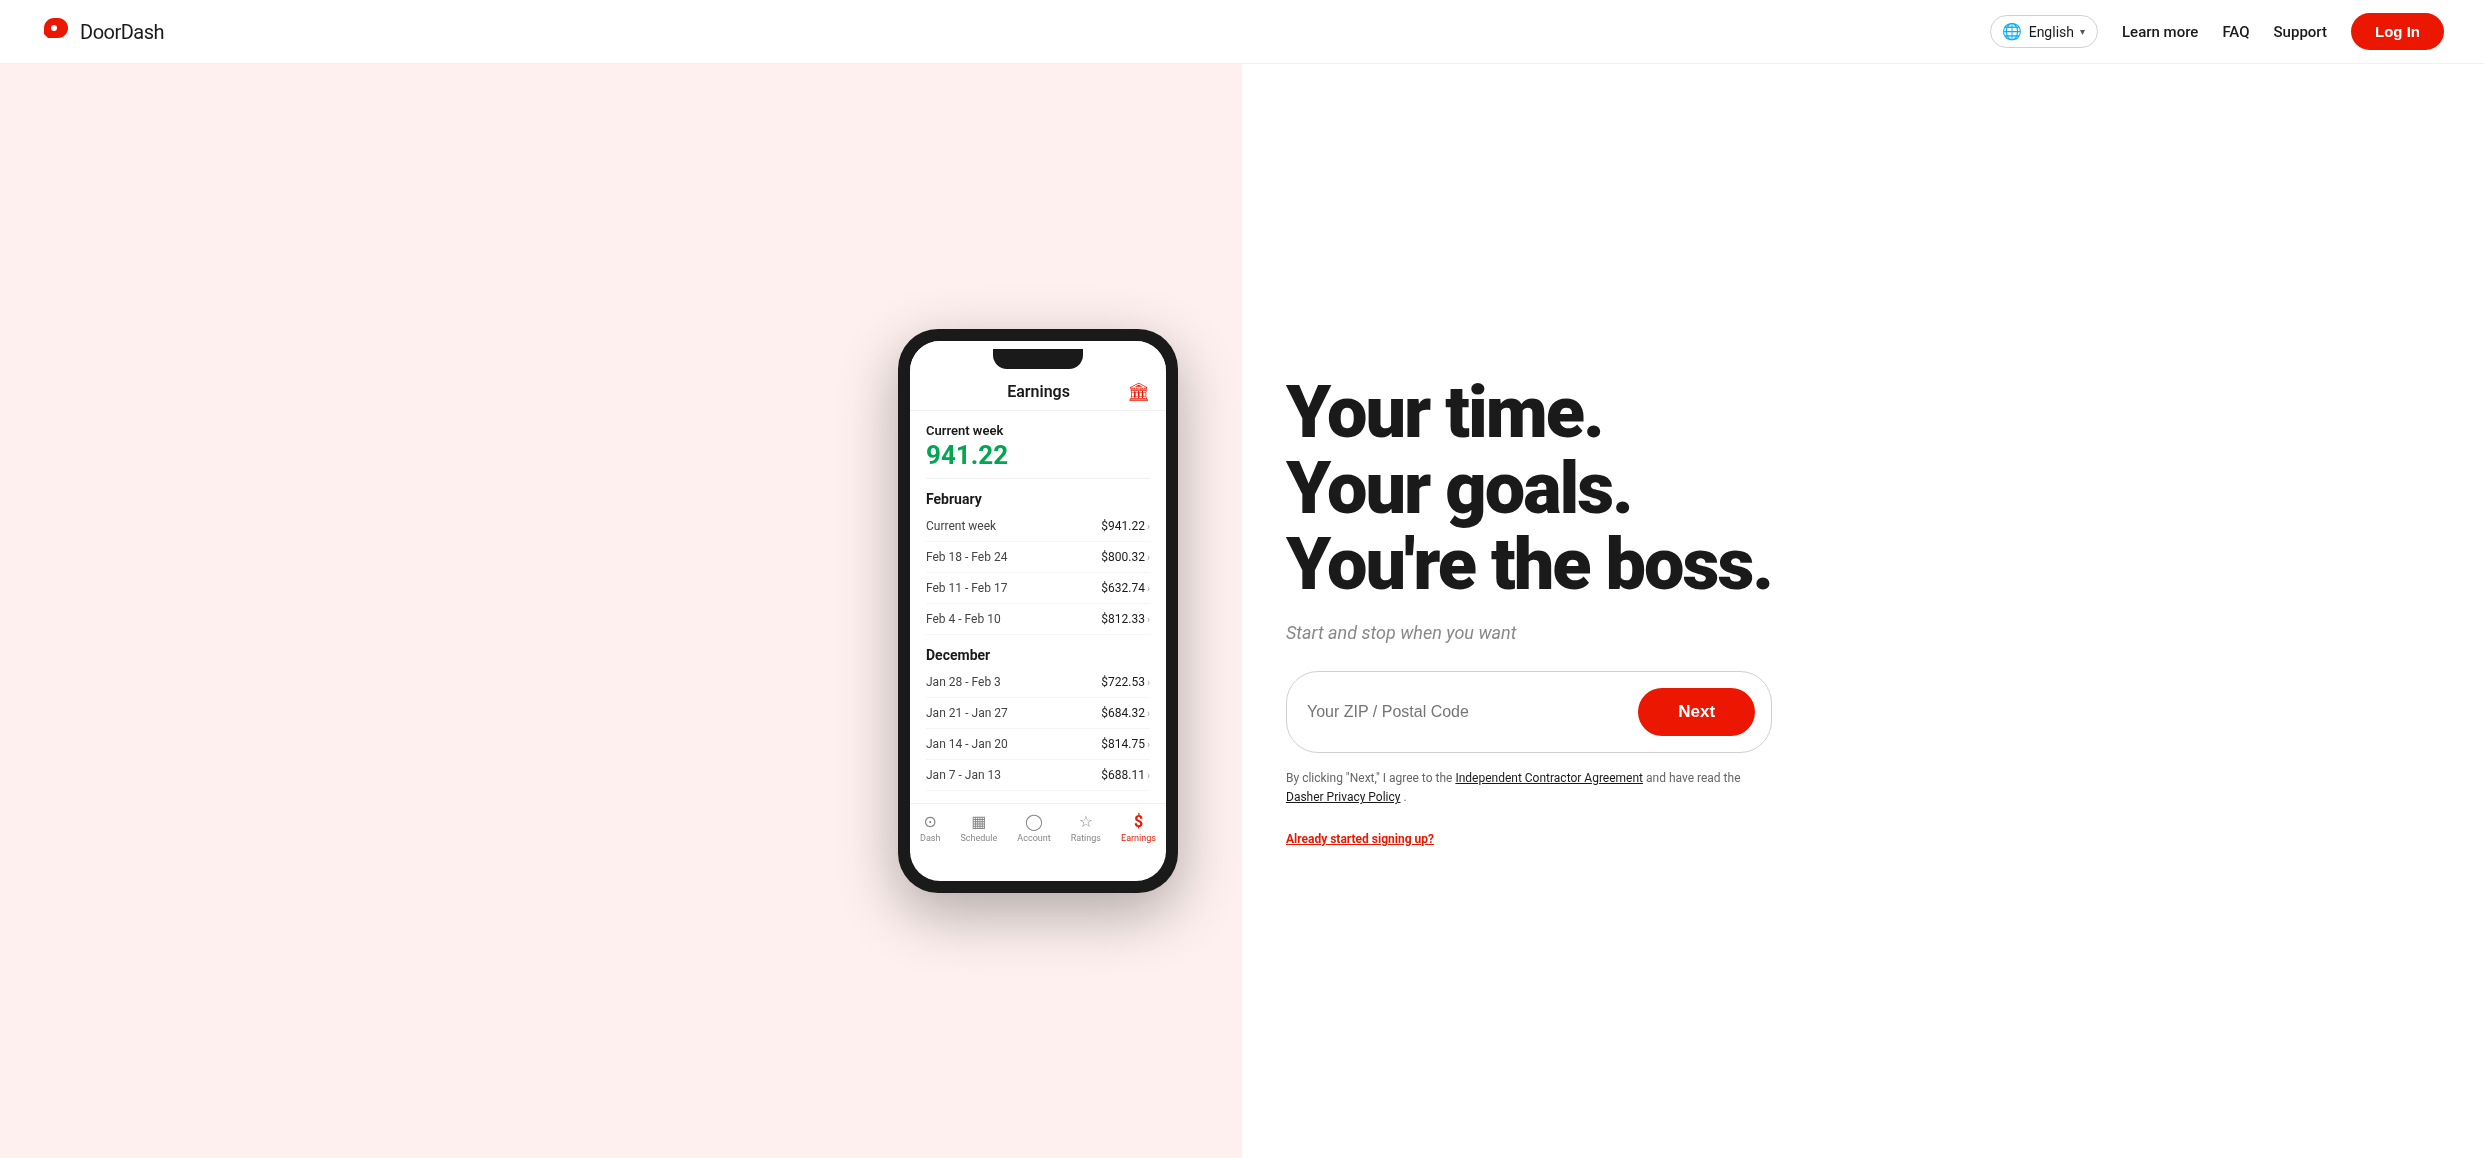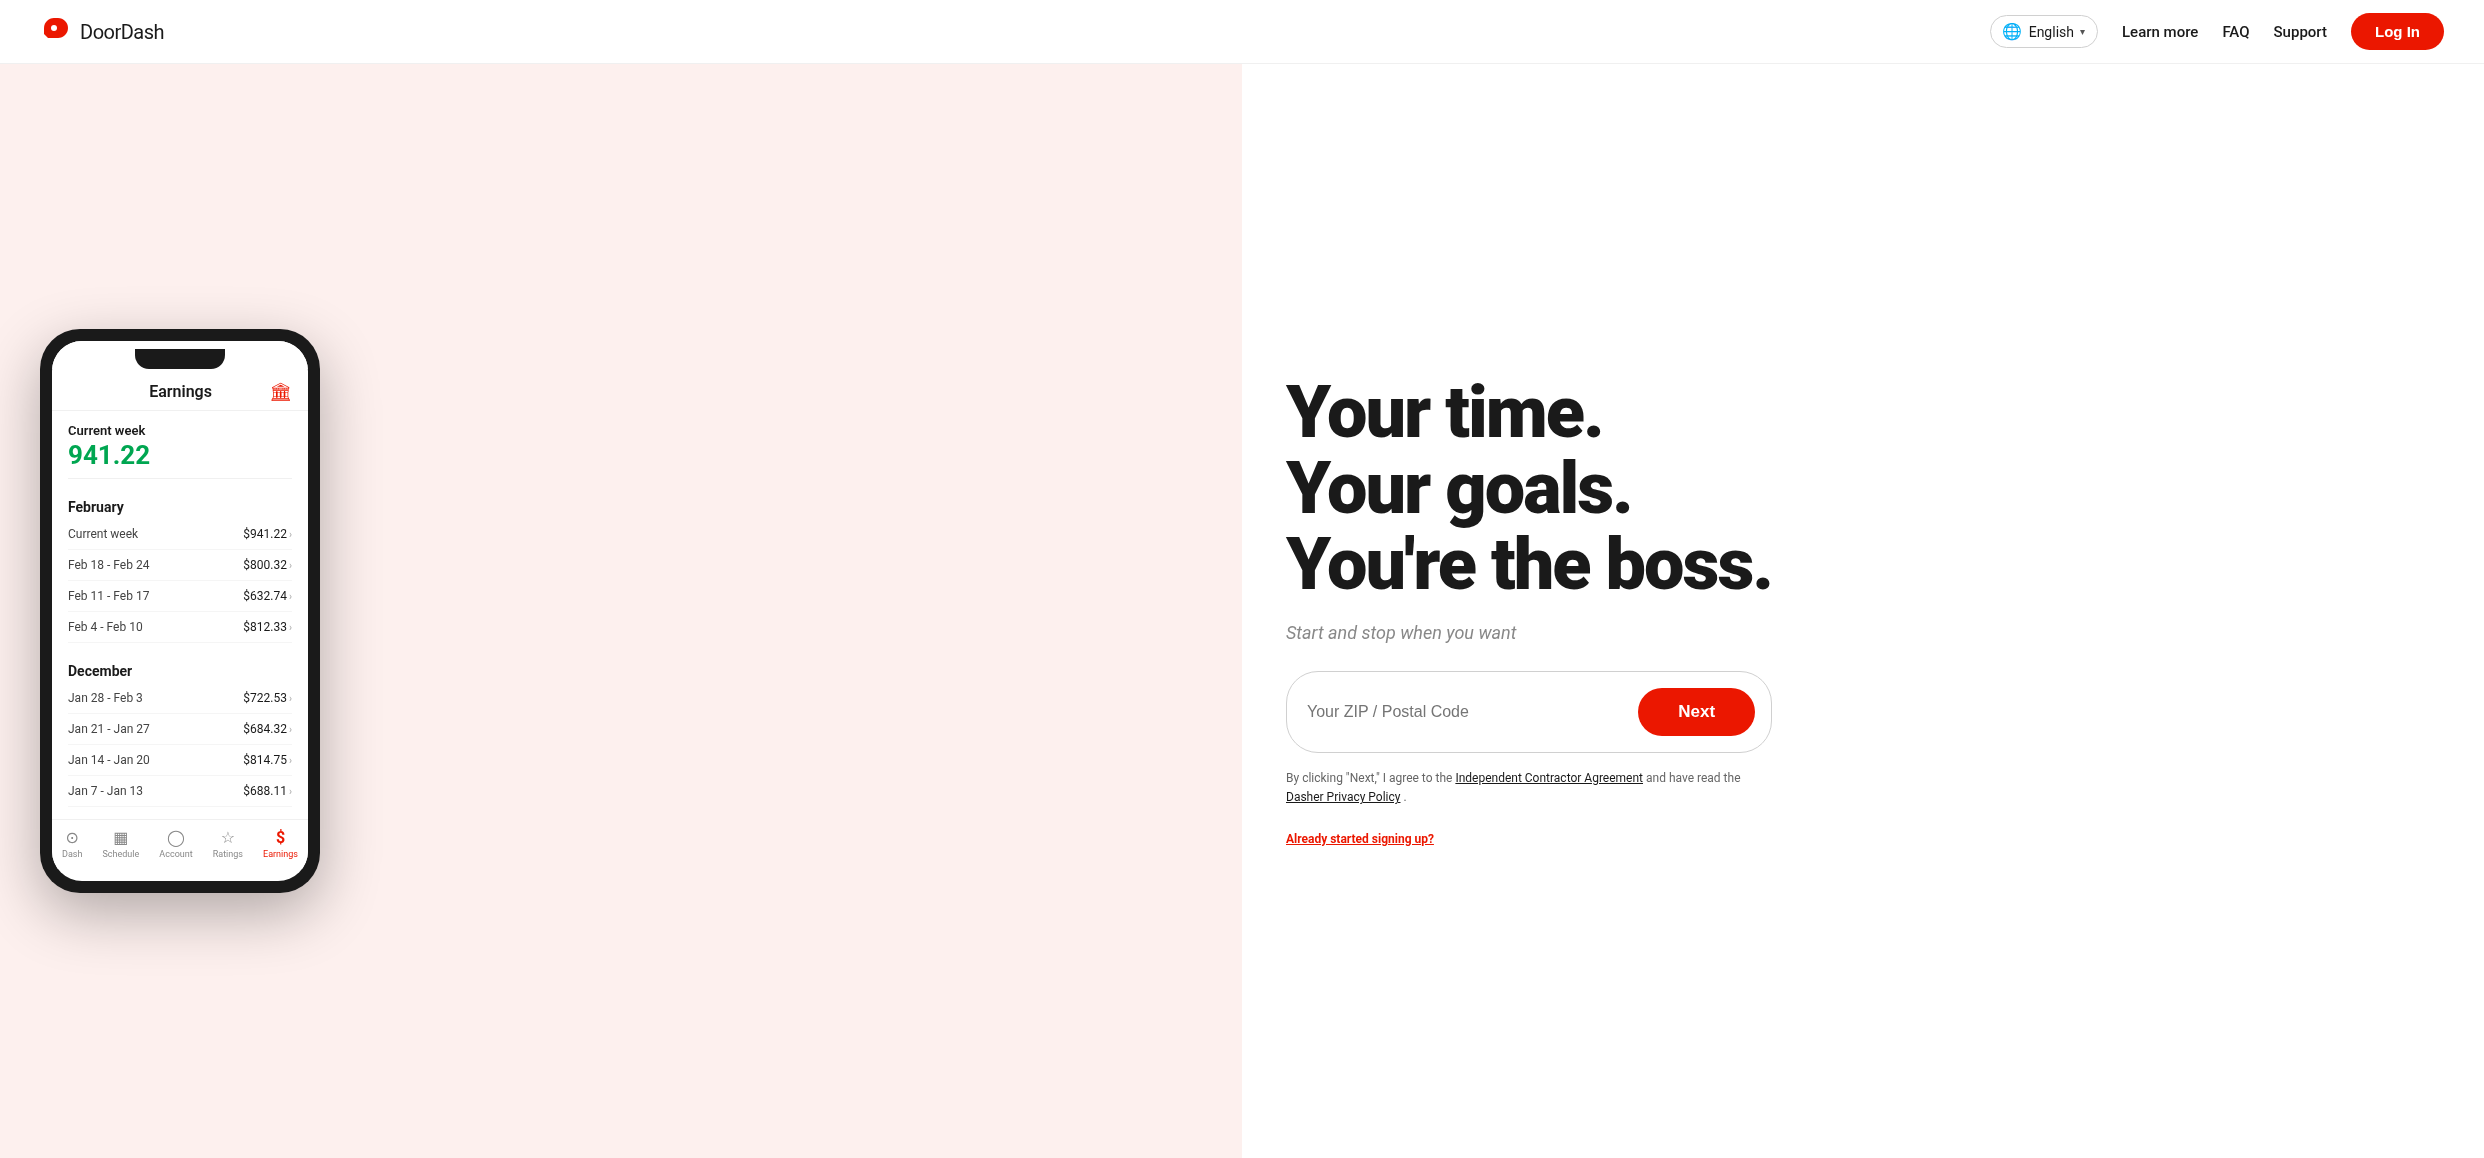--- a/index.html
+++ b/index.html
@@ -88,22 +88,22 @@
       min-height: 100vh;
       padding-top: 64px;
     }
 
     
     .left-panel {
       width: 50%;
       background: #fdf0ee;
       display: flex;
       align-items: center;
-      justify-content: flex-start;
-      padding: 40px;
+      justify-content: flex-end;
+      padding: 64px;
       min-height: calc(100vh - 64px);
     }
 
     
     .phone-mockup {
       width: 280px;
       background: #1a1a1a;
       border-radius: 40px;
       padding: 12px;
       box-shadow: 0 20px 60px rgba(0,0,0,0.3);
@@ -166,21 +166,21 @@
     }
     .divider {
       height: 1px;
       background: #f0f0f0;
       margin: 8px 0;
     }
     .month-label {
       font-size: 14px;
       font-weight: 700;
       color: #1a1a1a;
-      margin: 20px 0 4px;
+      margin: 12px 0 4px;
     }
     .week-row {
       display: flex;
       justify-content: space-between;
       align-items: center;
       padding: 8px 0;
       border-bottom: 1px solid #f5f5f5;
     }
     .week-label {
       font-size: 12px;

